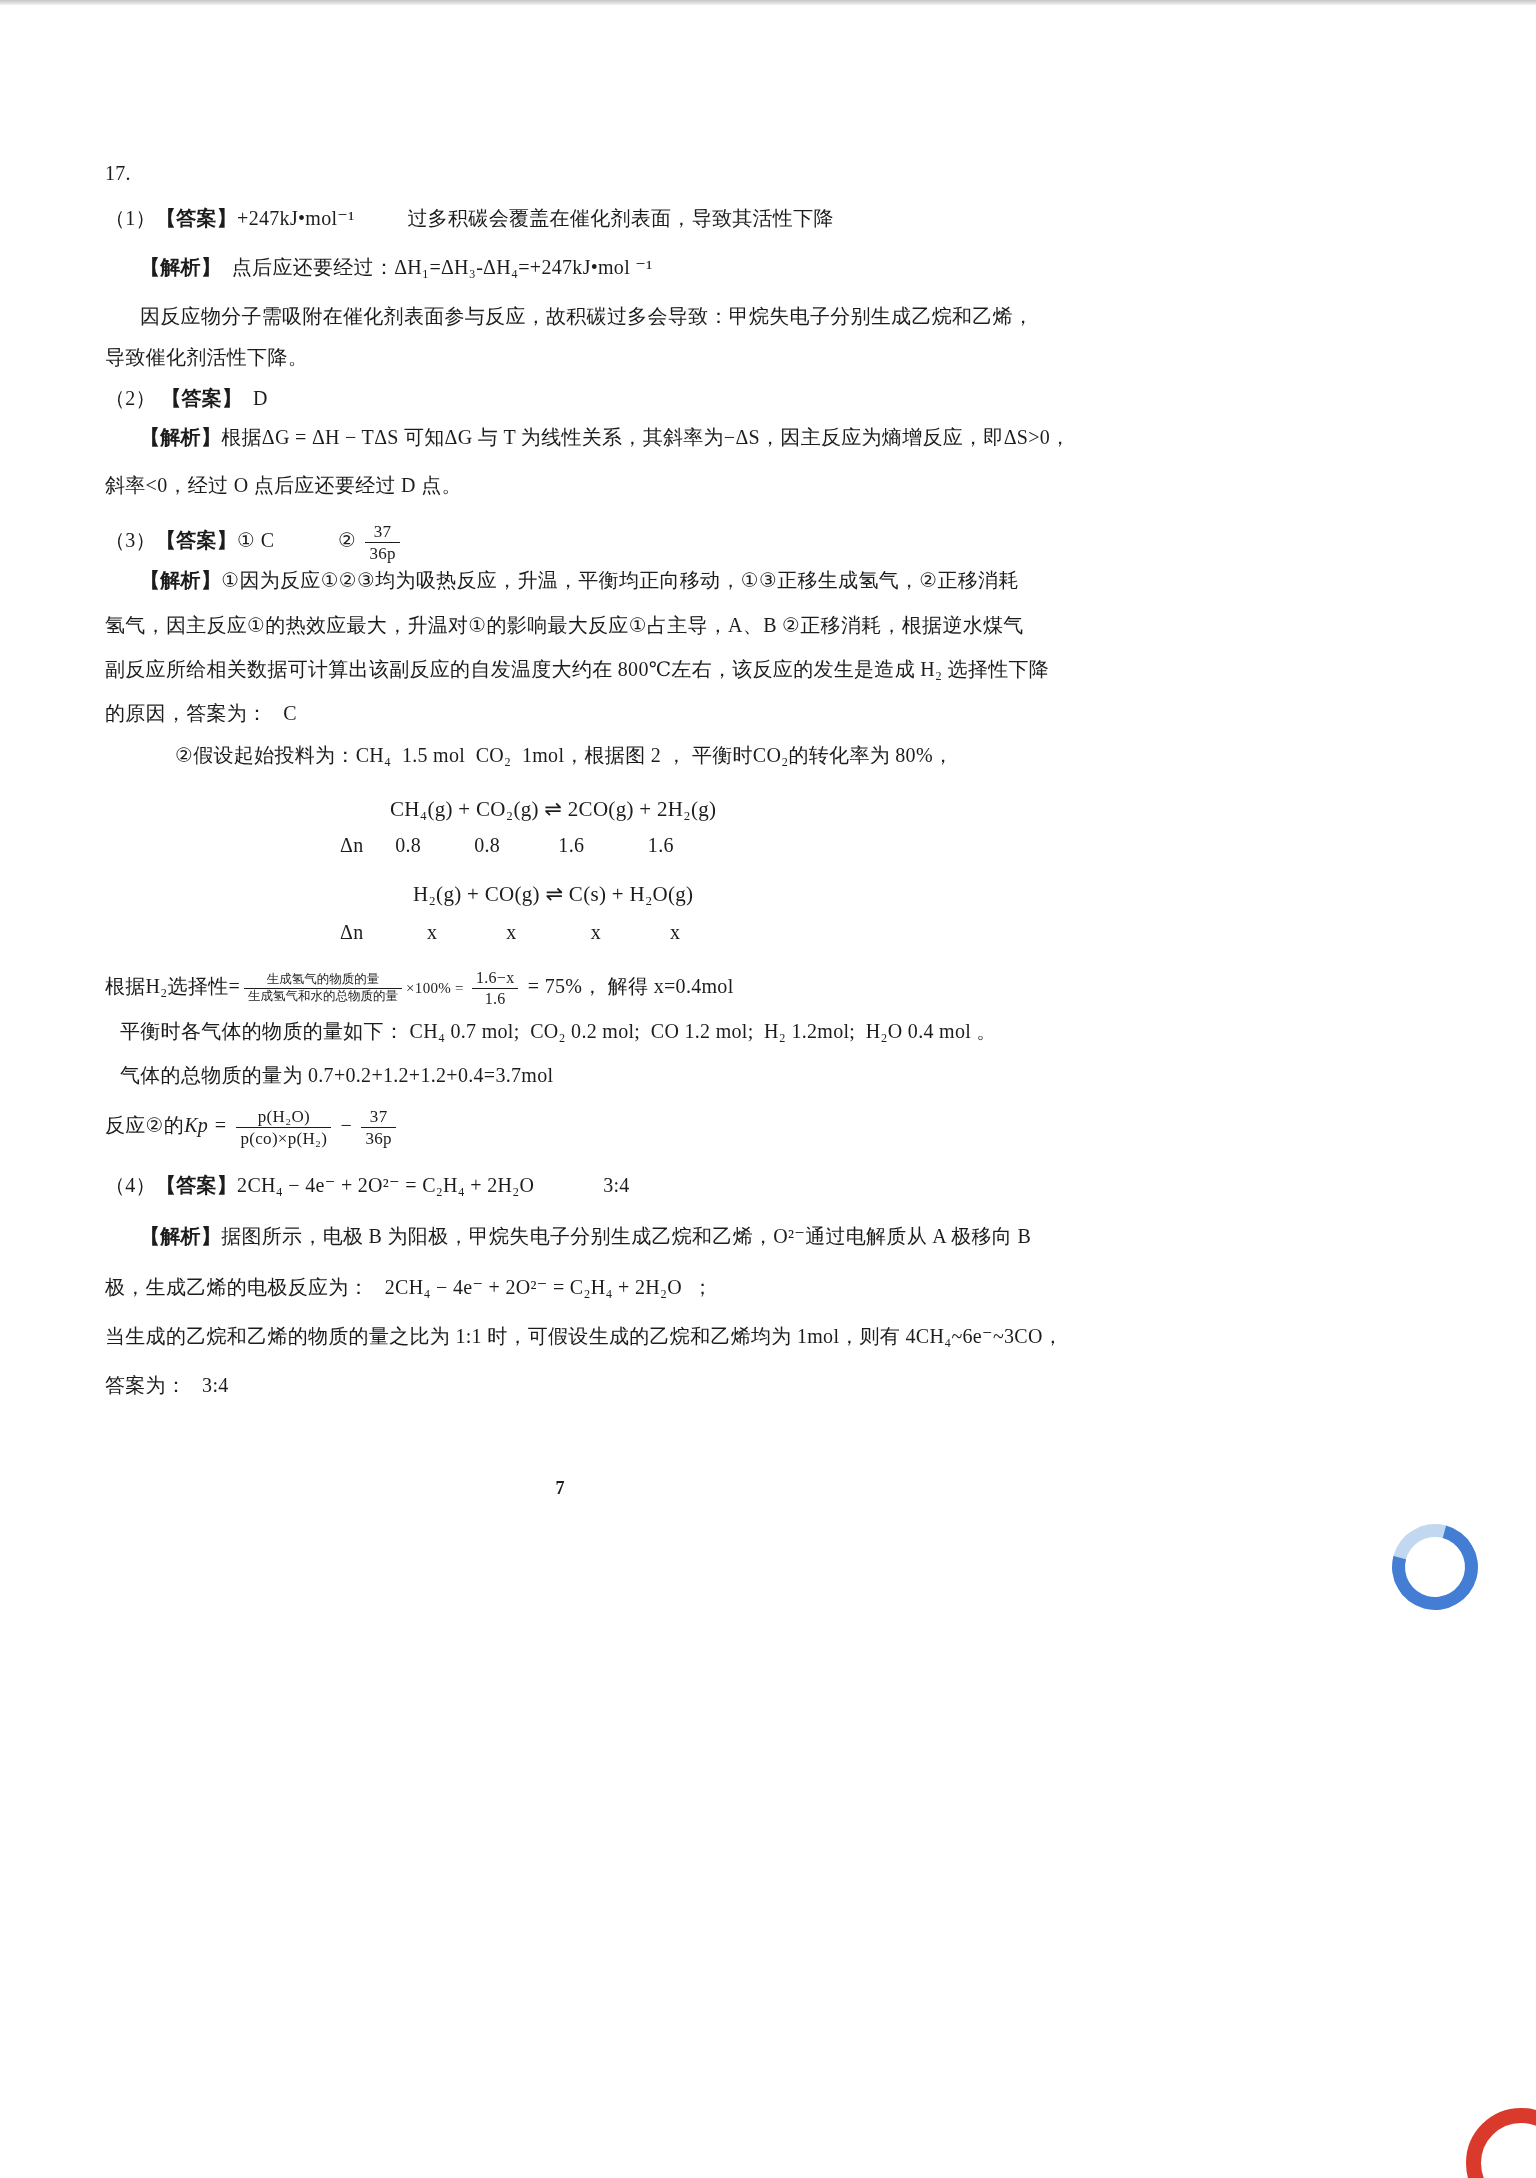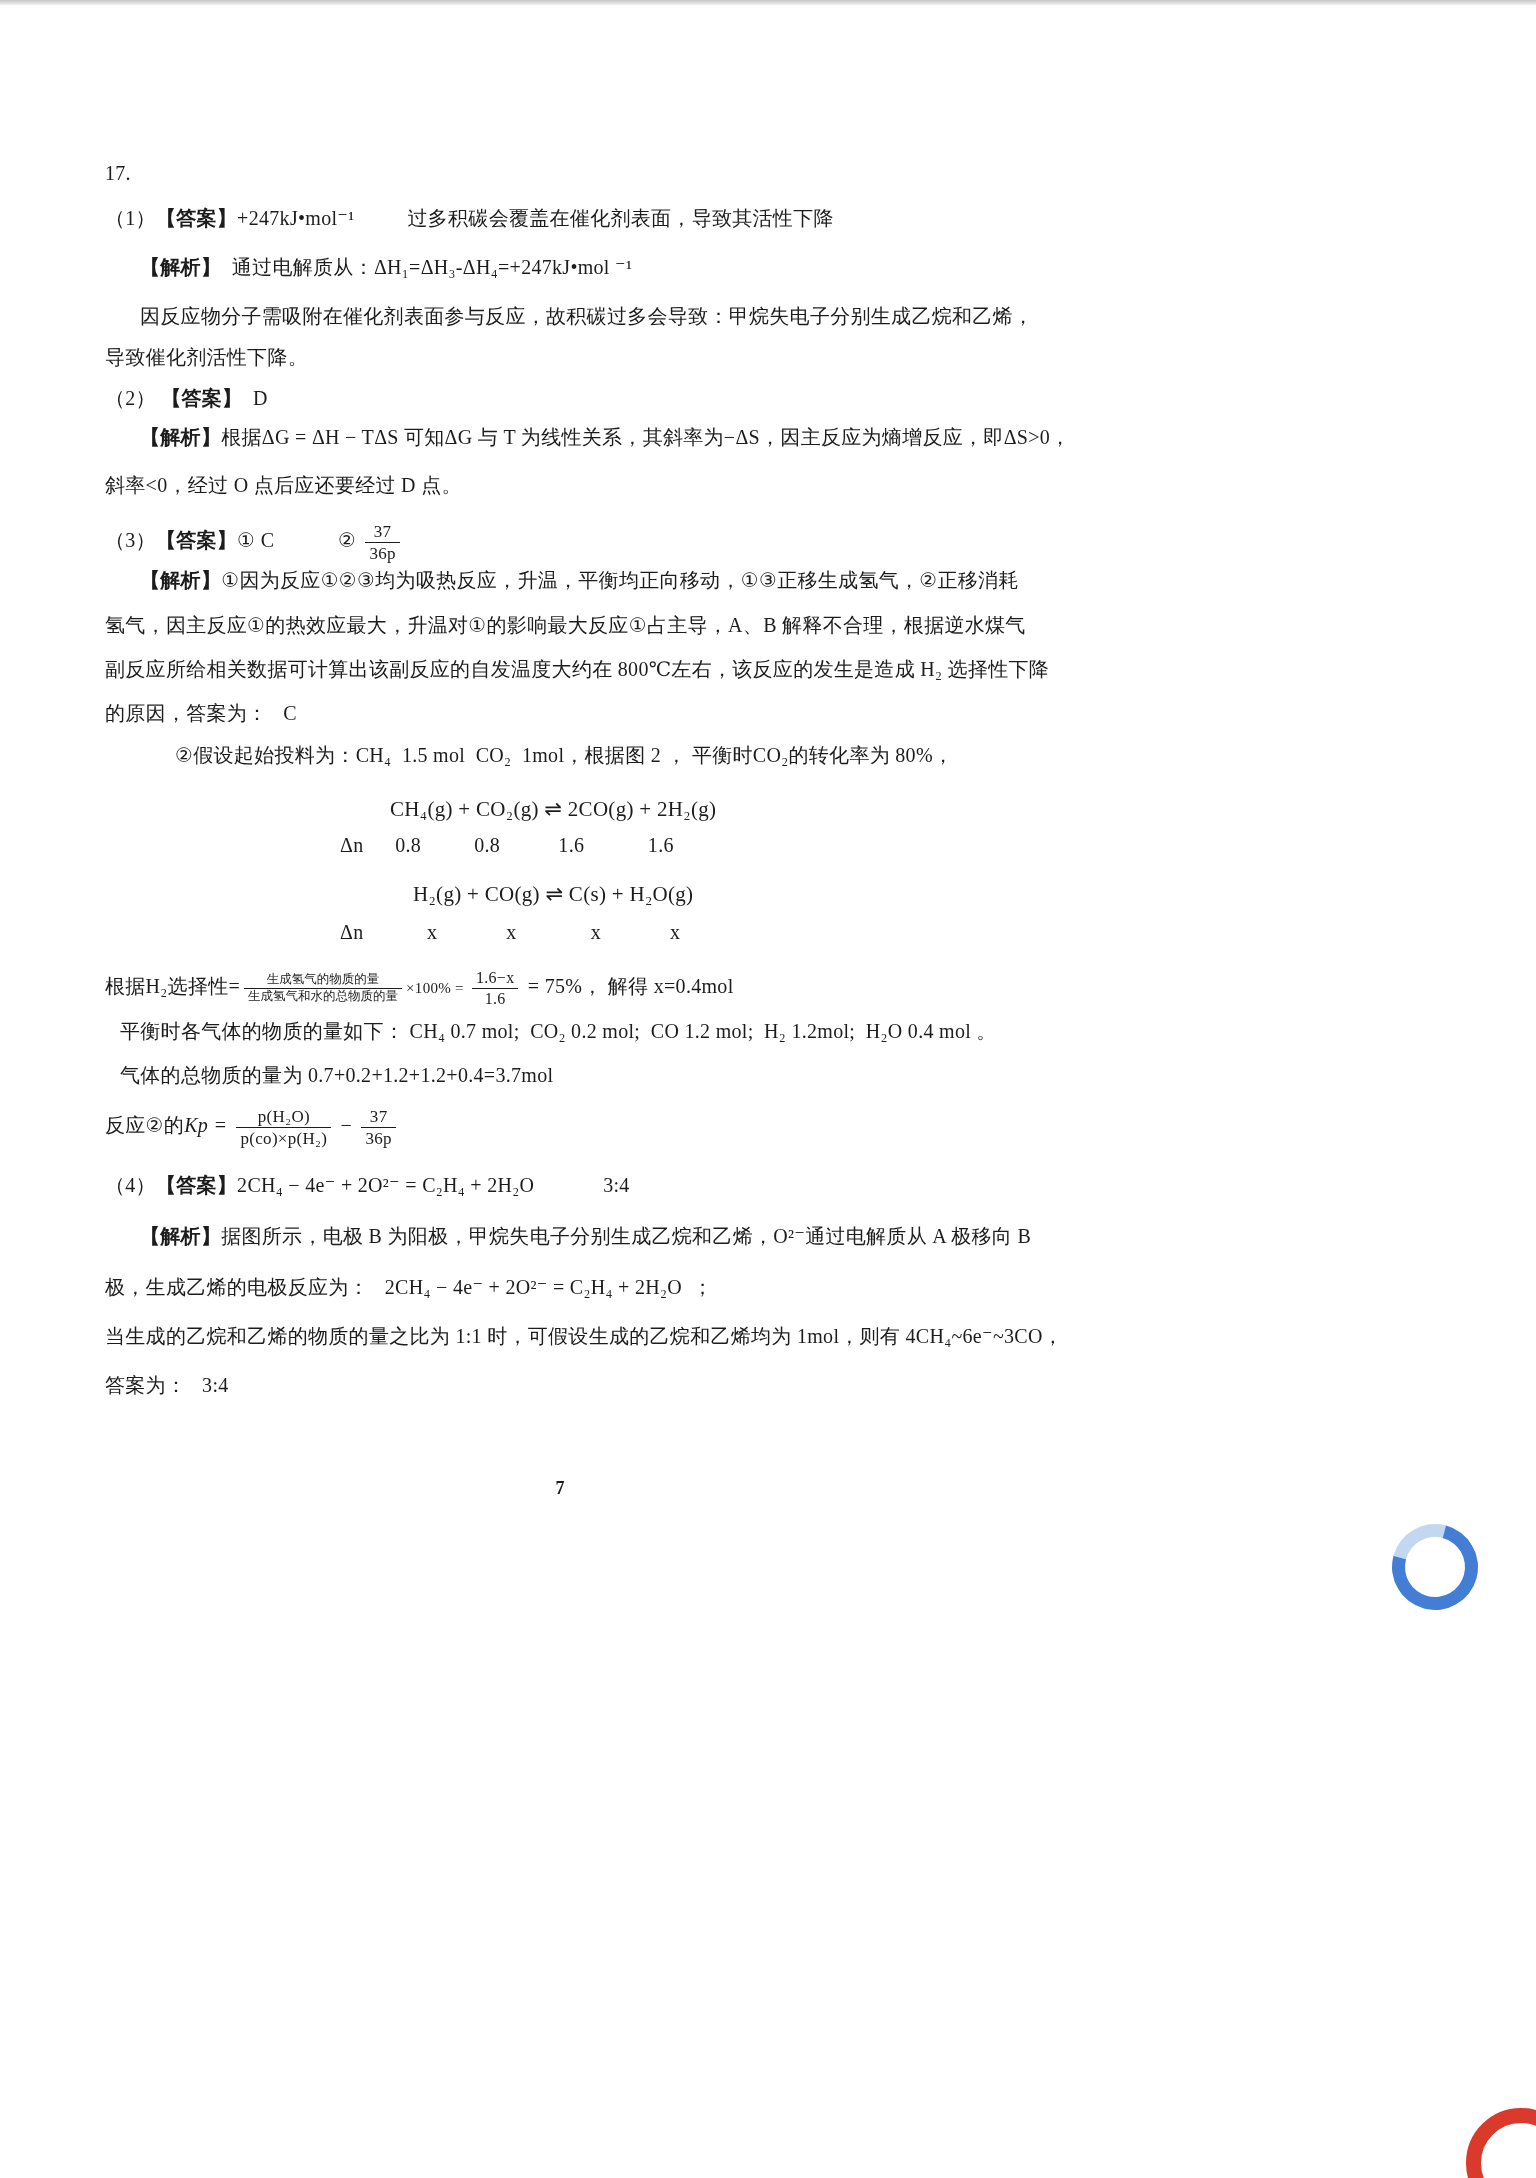--- a/index.html
+++ b/index.html
@@ -55,36 +55,36 @@
 </style>
 </head>
 <body>
 
 <div class="scan-top"></div>
 
 <div class="line" style="top:158px">17.</div>
 
 <div class="line" style="top:203px"><span>（1）</span><span class="b">【答案】</span><span>+247kJ•mol⁻¹          过多积碳会覆盖在催化剂表面，导致其活性下降</span></div>
 
-<div class="line" style="top:252px;left:140px"><span class="b">【解析】</span><span>  通过电解质从：ΔH₁=ΔH₃-ΔH₄=+247kJ•mol ⁻¹</span></div>
+<div class="line" style="top:252px;left:140px"><span class="b">【解析】</span><span>  点后应还要经过：ΔH₁=ΔH₃-ΔH₄=+247kJ•mol ⁻¹</span></div>
 
 <div class="line" style="top:301px;left:140px">因反应物分子需吸附在催化剂表面参与反应，故积碳过多会导致：甲烷失电子分别生成乙烷和乙烯，</div>
 <div class="line" style="top:342px">导致催化剂活性下降。</div>
 
 <div class="line" style="top:383px"><span>（2） </span><span class="b">【答案】</span><span>  D</span></div>
 
 <div class="line" style="top:422px;left:140px"><span class="b">【解析】</span><span>根据ΔG = ΔH − TΔS 可知ΔG 与 T 为线性关系，其斜率为−ΔS，因主反应为熵增反应，即ΔS&gt;0，</span></div>
 
 <div class="line" style="top:470px">斜率&lt;0，经过 O 点后应还要经过 D 点。</div>
 
 <div class="line" style="top:505px"><span>（3）</span><span class="b">【答案】</span><span>① C            ② </span><span class="frac frac-md"><span class="num">37</span><span class="den">36p</span></span></div>
 
 <div class="line" style="top:565px;left:140px"><span class="b">【解析】</span><span>①因为反应①②③均为吸热反应，升温，平衡均正向移动，①③正移生成氢气，②正移消耗</span></div>
 
-<div class="line" style="top:610px">氢气，因主反应①的热效应最大，升温对①的影响最大反应①占主导，A、B 解释不合理，根据逆水煤气</div>
+<div class="line" style="top:610px">氢气，因主反应①的热效应最大，升温对①的影响最大反应①占主导，A、B ②正移消耗，根据逆水煤气</div>
 <div class="line" style="top:654px">副反应所给相关数据可计算出该副反应的自发温度大约在 800℃左右，该反应的发生是造成 H₂ 选择性下降</div>
 <div class="line" style="top:698px">的原因，答案为：   C</div>
 <div class="line" style="top:740px;left:175px">②假设起始投料为：CH₄  1.5 mol  CO₂  1mol，根据图 2 ， 平衡时CO₂的转化率为 80%，</div>
 
 <div class="line eq" style="top:787px;left:390px">CH₄(g) + CO₂(g) ⇌ 2CO(g) + 2H₂(g)</div>
 <div class="line" style="top:830px;left:340px">Δn      0.8          0.8           1.6            1.6</div>
 <div class="line eq" style="top:872px;left:413px">H₂(g) + CO(g) ⇌ C(s) + H₂O(g)</div>
 <div class="line" style="top:917px;left:340px">Δn            x             x              x             x</div>
 
 <div class="line" style="top:952px"><span>根据H₂选择性=</span><span class="frac frac-xs"><span class="num">生成氢气的物质的量</span><span class="den">生成氢气和水的总物质的量</span></span><span class="sm">×100% = </span><span class="frac frac-sm"><span class="num">1.6−x</span><span class="den">1.6</span></span><span> = 75%， 解得 x=0.4mol</span></div>

